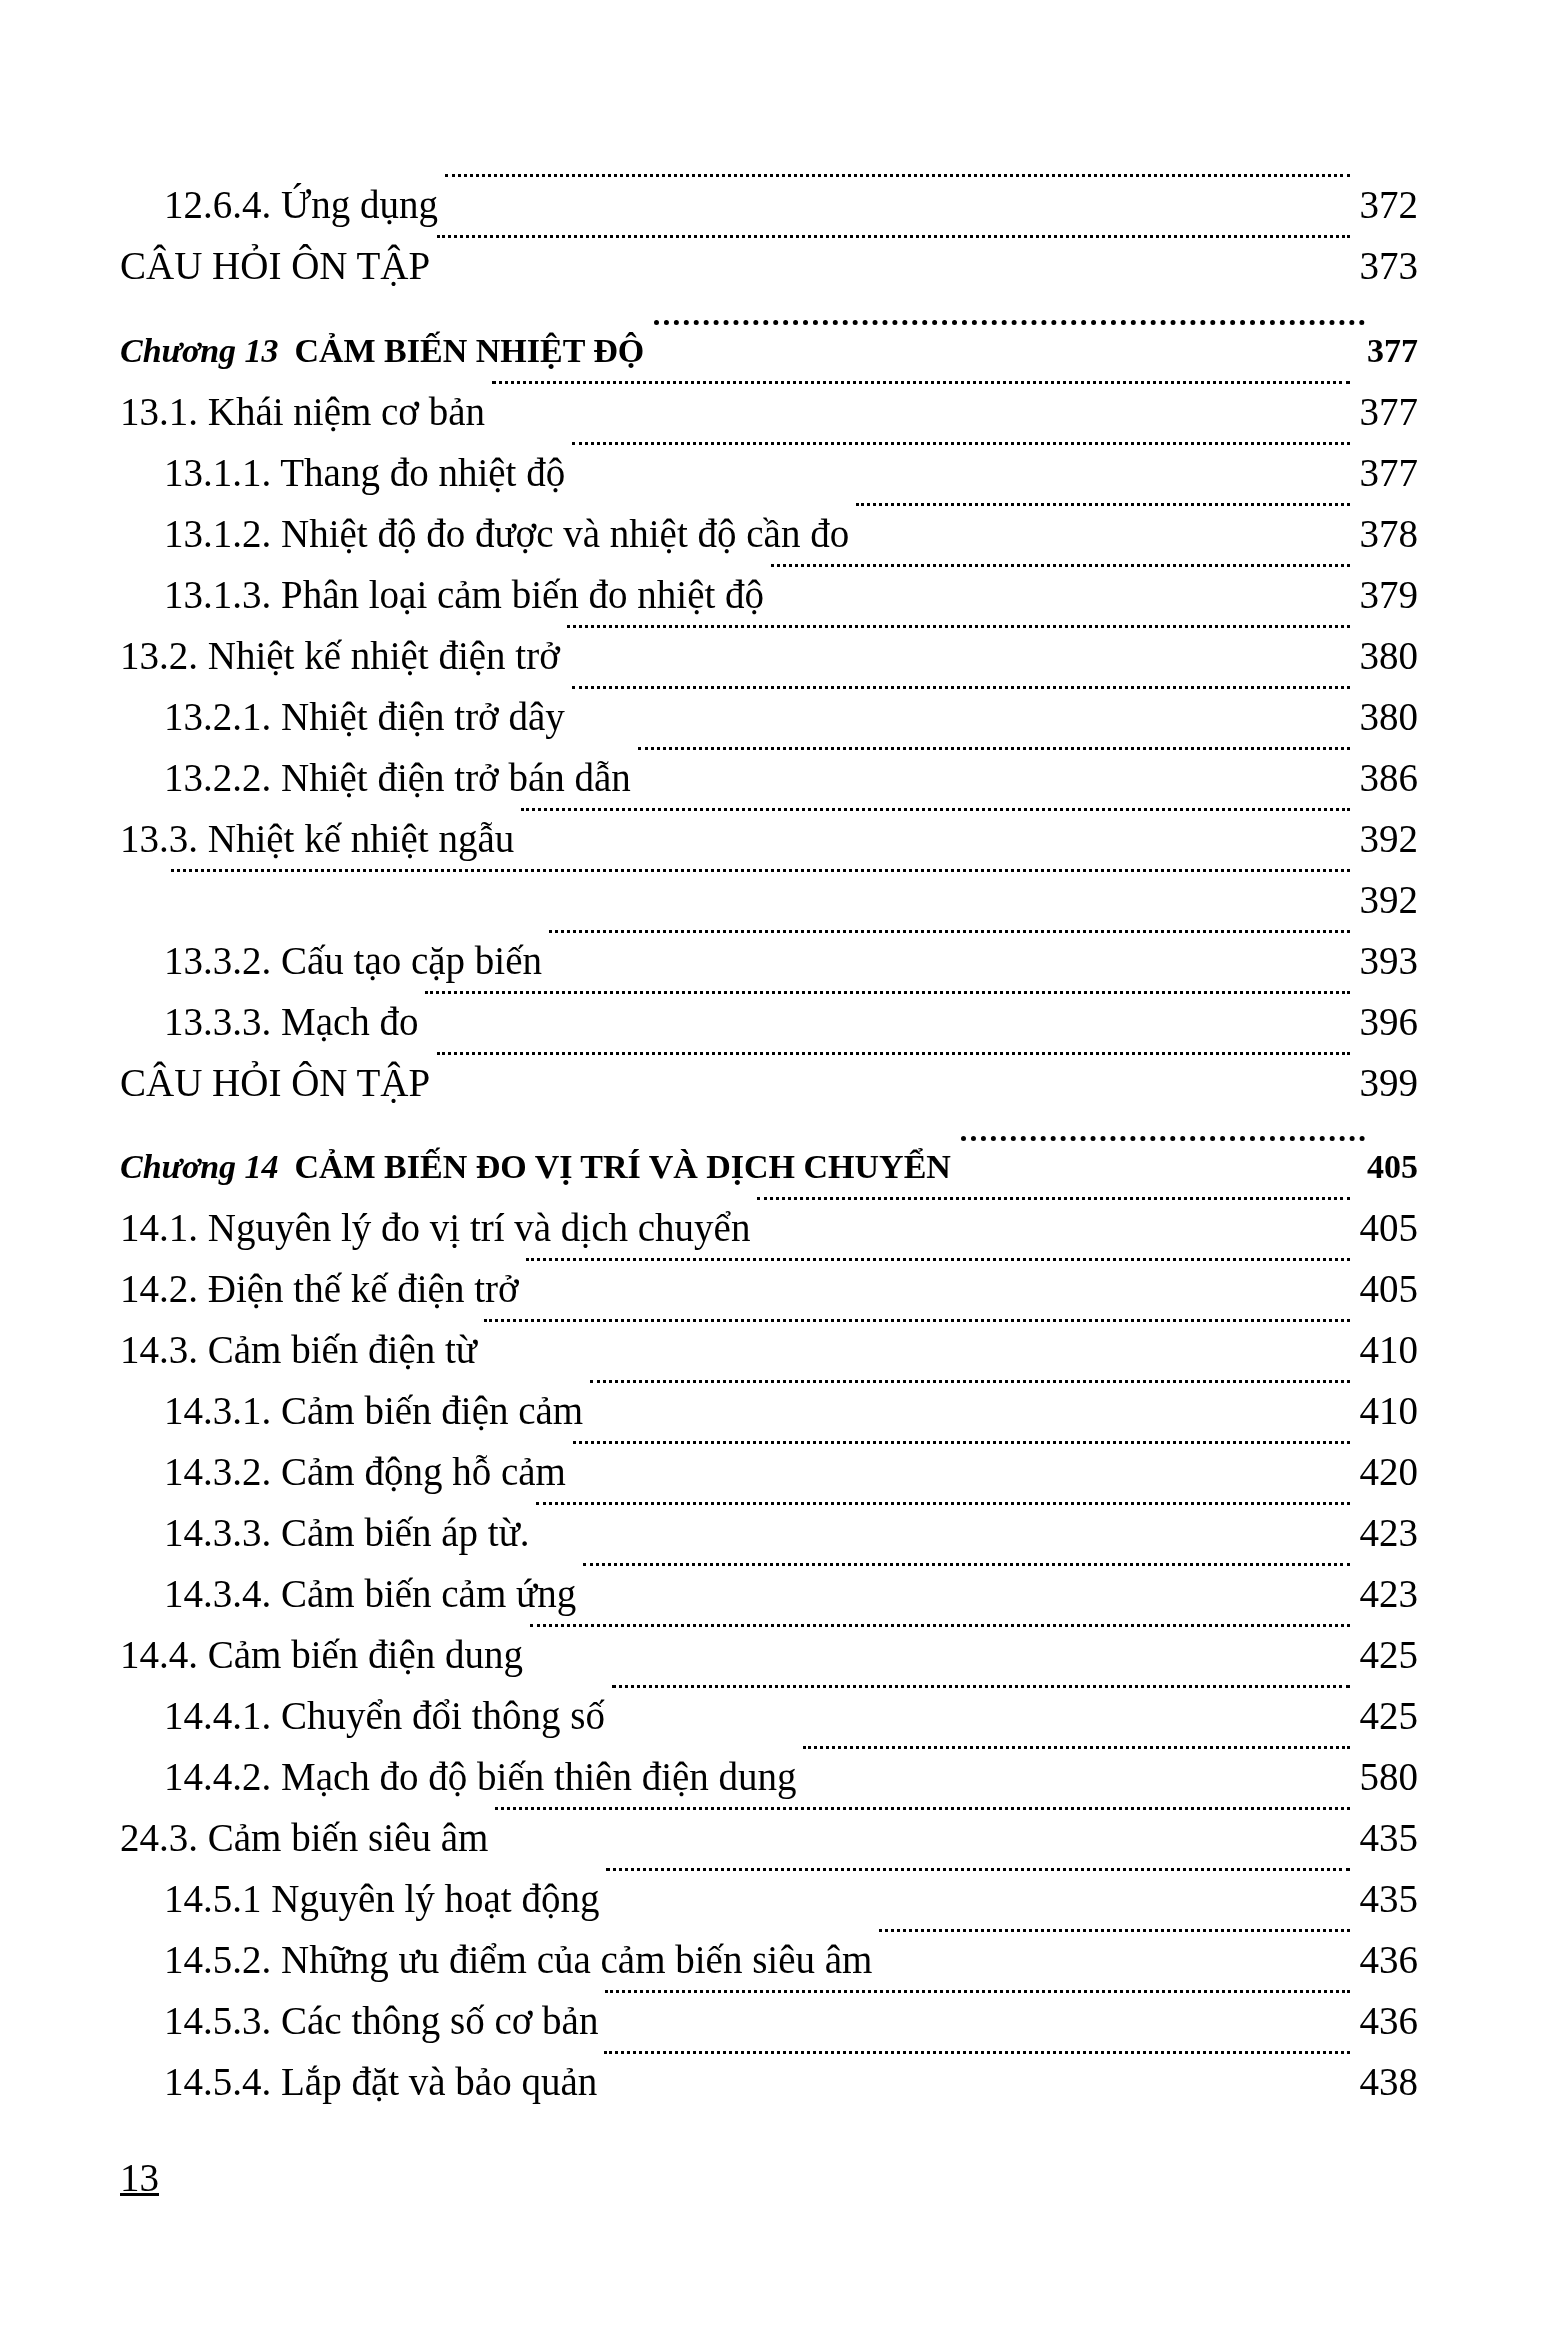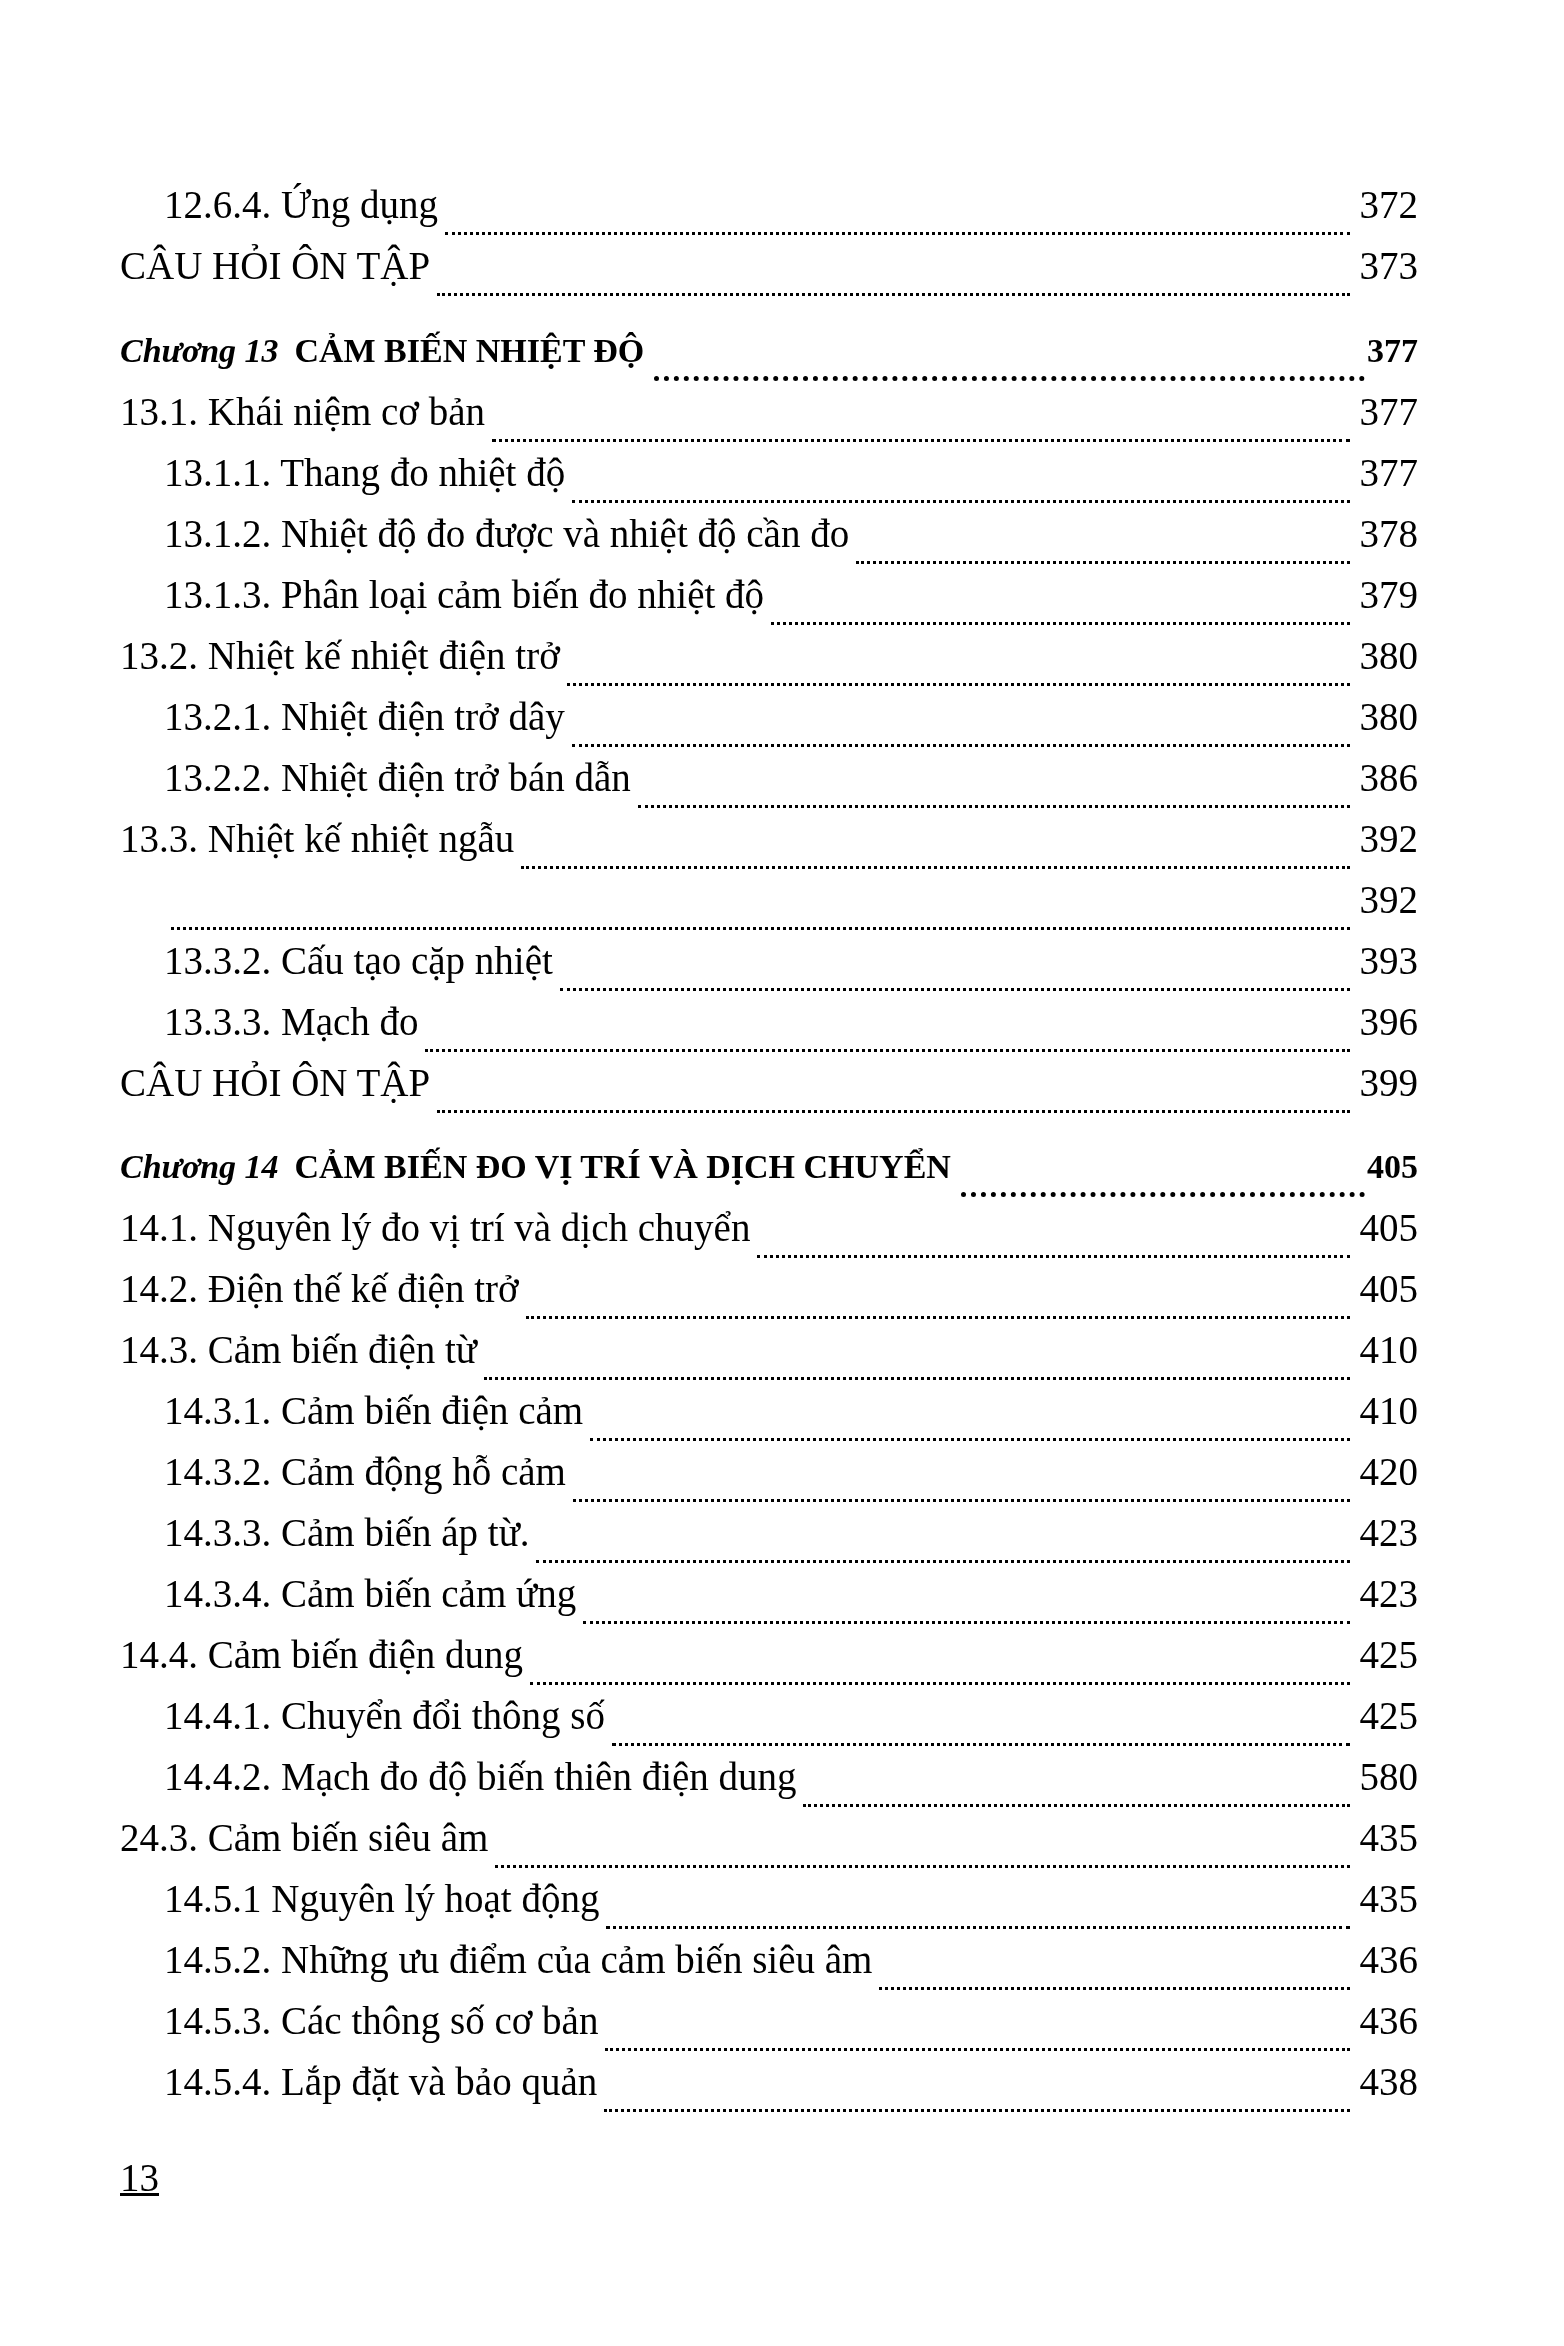--- a/index.html
+++ b/index.html
@@ -15,21 +15,21 @@
     width: 1564px;
     height: 2346px;
     padding: 174px 146px 0 120px;
     font-family: "Liberation Serif", "DejaVu Serif", serif;
     color: #000;
     background: #ffffff;
   }
   .toc { width: 100%; }
   .toc-row {
     display: flex;
-    align-items: flex-end;
+    align-items: flex-start;
     font-size: 39px;
     line-height: 61px;
     white-space: nowrap;
   }
   .toc-row.level-2 { padding-left: 44px; }
   .toc-row.chapter {
     font-size: 34px;
     font-weight: bold;
     margin-top: 23.6px;
   }
@@ -116,21 +116,21 @@
       <div class="toc-row level-1">
         <span class="entry-label">13.3. Nhiệt kế nhiệt ngẫu</span>
         <span class="leader"></span>
         <span class="pagenum">392</span>
       </div>
       <div class="toc-row level-2">
         <span class="leader"></span>
         <span class="pagenum">392</span>
       </div>
       <div class="toc-row level-2">
-        <span class="entry-label">13.3.2. Cấu tạo cặp nhiệt</span>
+        <span class="entry-label">13.3.2. Cấu tạo cặp biến</span>
         <span class="leader"></span>
         <span class="pagenum">393</span>
       </div>
       <div class="toc-row level-2">
         <span class="entry-label">13.3.3. Mạch đo</span>
         <span class="leader"></span>
         <span class="pagenum">396</span>
       </div>
       <div class="toc-row level-1">
         <span class="entry-label">CÂU HỎI ÔN TẬP</span>

